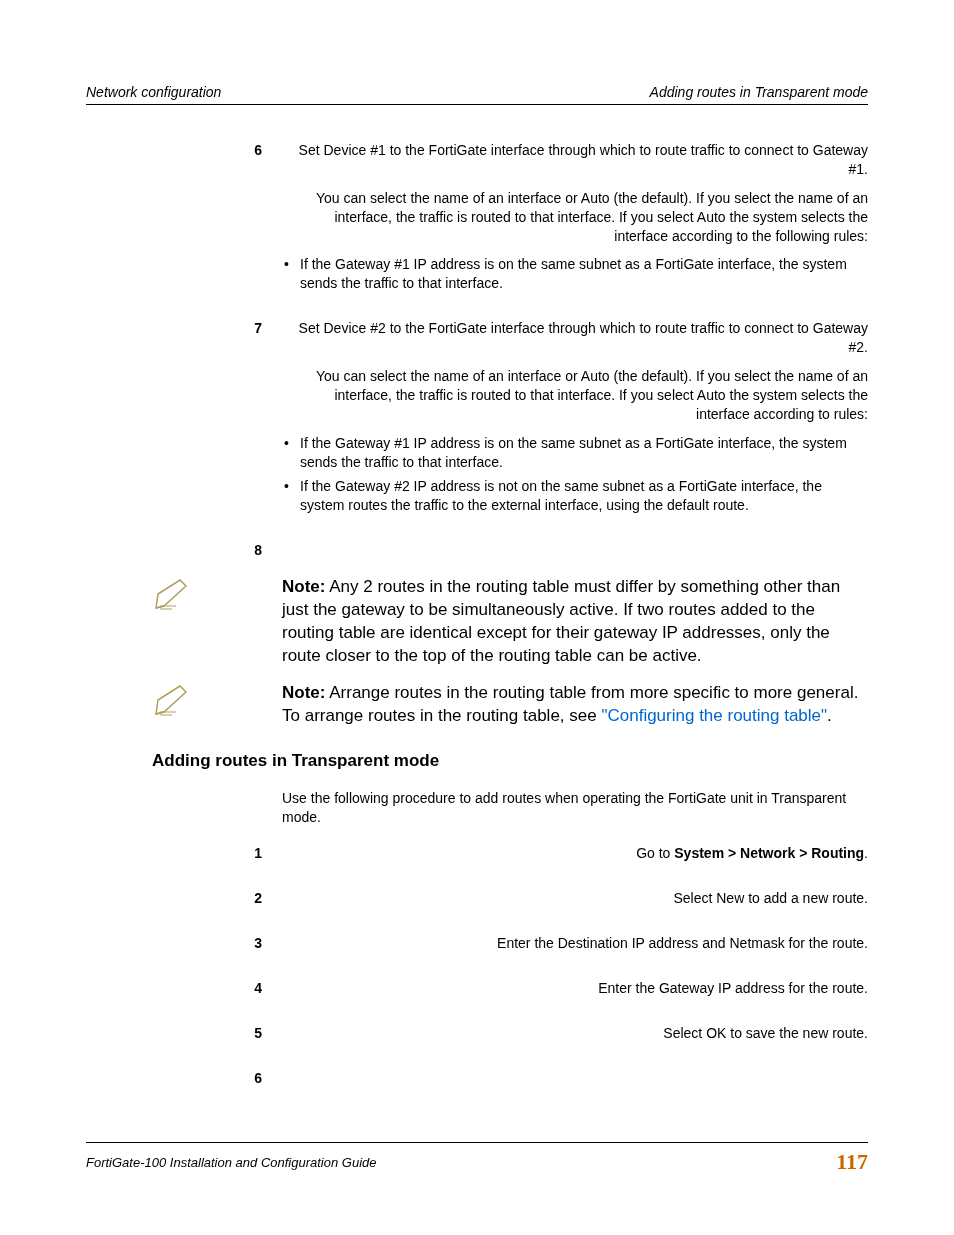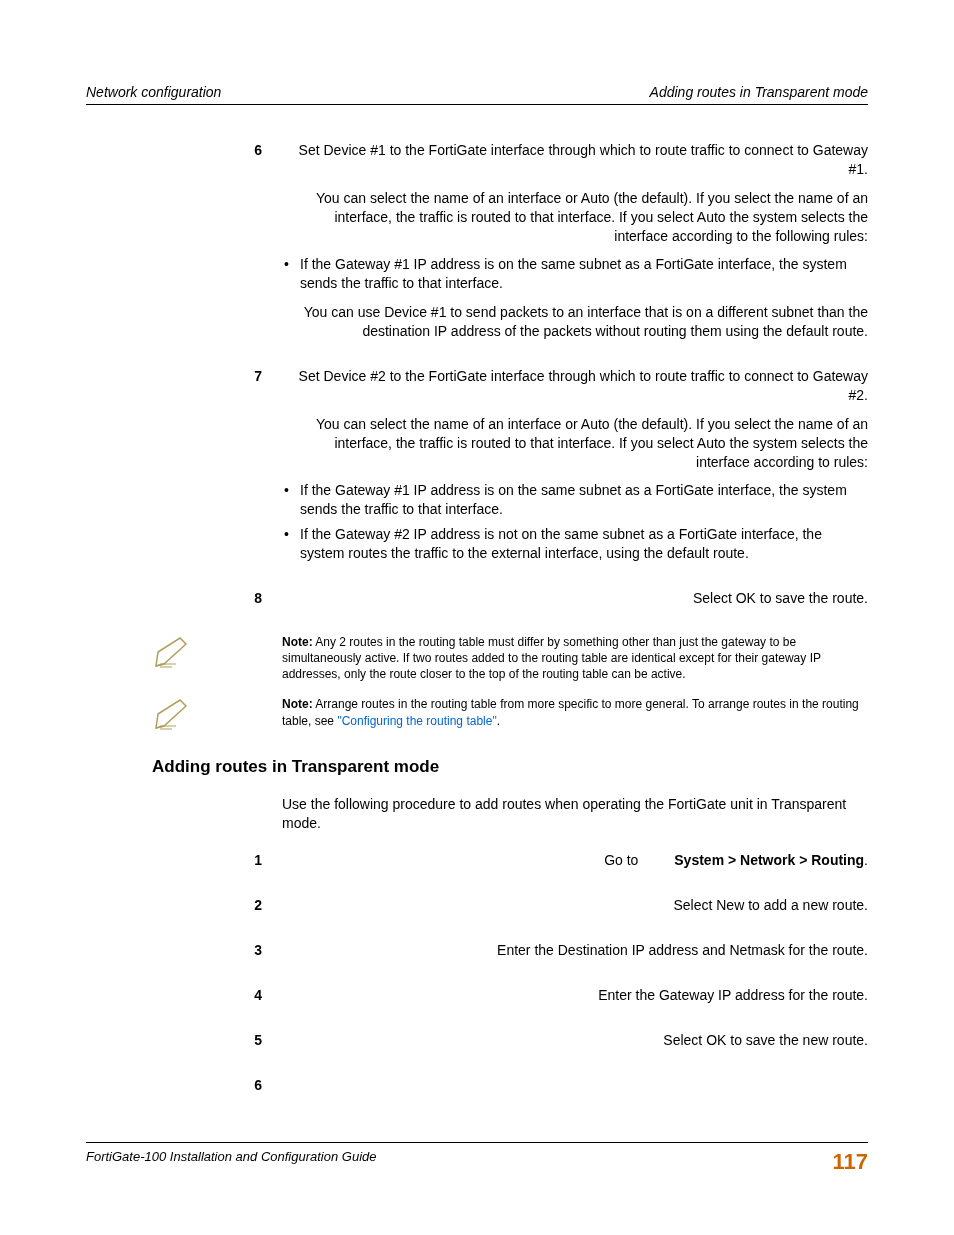--- a/index.html
+++ b/index.html
@@ -79,21 +79,21 @@
     box-sizing: border-box;
   }
   .note-icon {
     width: 42px;
     height: 38px;
     position: relative;
   }
   .note-icon svg { display:block; }
   .note-body {
     flex: 1;
-    font-size: 12px;
+    font-size: 17px;
     line-height: 1.35;
   }
   .note-body .nb-label {
     font-weight: bold;
   }
   .link {
     color: #0066cc;
   }
   .section-heading {
     font-size: 17px;
@@ -105,32 +105,33 @@
   }
   .footer {
     position: absolute;
     left: 86px;
     right: 86px;
     bottom: 60px;
     border-top: 1px solid #000;
     padding-top: 6px;
     display: flex;
     justify-content: space-between;
-    align-items: flex-start;
+    align-items: center;
   }
   .footer-left {
     font-style: italic;
     font-size: 13px;
   }
   .footer-right {
     color: #cc6600;
     font-size: 22px;
     font-weight: bold;
-  }
-  b { font-weight: bold; margin-left: 32px; }
+    font-family: Liberation Serif, serif;
+  }
+  b { font-weight: bold; }
 </style>
 </head>
 <body>
 
 <div class="page">
 
   <div class="header">
     <div class="hdr-left">Network configuration</div>
     <div class="hdr-right">Adding routes in Transparent mode</div>
   </div>
@@ -138,41 +139,37 @@
   <div class="content">
 
     <div class="step">
       <div class="step-num-col">6</div>
       <div class="step-body">
         <p>Set Device #1 to the FortiGate interface through which to route traffic to connect to Gateway #1.</p>
         <p>You can select the name of an interface or Auto (the default). If you select the name of an interface, the traffic is routed to that interface. If you select Auto the system selects the interface according to the following rules:</p>
         <ul class="sub-bullets">
           <li>If the Gateway #1 IP address is on the same subnet as a FortiGate interface, the system sends the traffic to that interface.</li>
         </ul>
-        <p>You can use Device #1 to send packets to an interface that is on a different subnet than the destination IP address of the packets without routing them using the default route.</p>
       </div>
     </div>
 
     <div class="step">
       <div class="step-num-col">7</div>
       <div class="step-body">
         <p>Set Device #2 to the FortiGate interface through which to route traffic to connect to Gateway #2.</p>
         <p>You can select the name of an interface or Auto (the default). If you select the name of an interface, the traffic is routed to that interface. If you select Auto the system selects the interface according to rules:</p>
         <ul class="sub-bullets">
           <li>If the Gateway #1 IP address is on the same subnet as a FortiGate interface, the system sends the traffic to that interface.</li>
           <li>If the Gateway #2 IP address is not on the same subnet as a FortiGate interface, the system routes the traffic to the external interface, using the default route.</li>
         </ul>
       </div>
     </div>
 
     <div class="step">
       <div class="step-num-col">8</div>
-      <div class="step-body">
-        <p>Select OK to save the route.</p>
-      </div>
     </div>
 
     <div class="note-row">
       <div class="note-icon-col">
         <div class="note-icon">
           <svg viewBox="0 0 42 38" width="42" height="38">
             <path d="M6 18 L28 4 L34 10 L12 30 L4 32 Z" fill="none" stroke="#b0a060" stroke-width="1.5"></path>
             <path d="M4 32 L12 30" fill="none" stroke="#b0a060" stroke-width="1.5"></path>
             <path d="M8 30 L24 30 M8 33 L20 33" stroke="#b0a060" stroke-width="1"></path>
           </svg>

